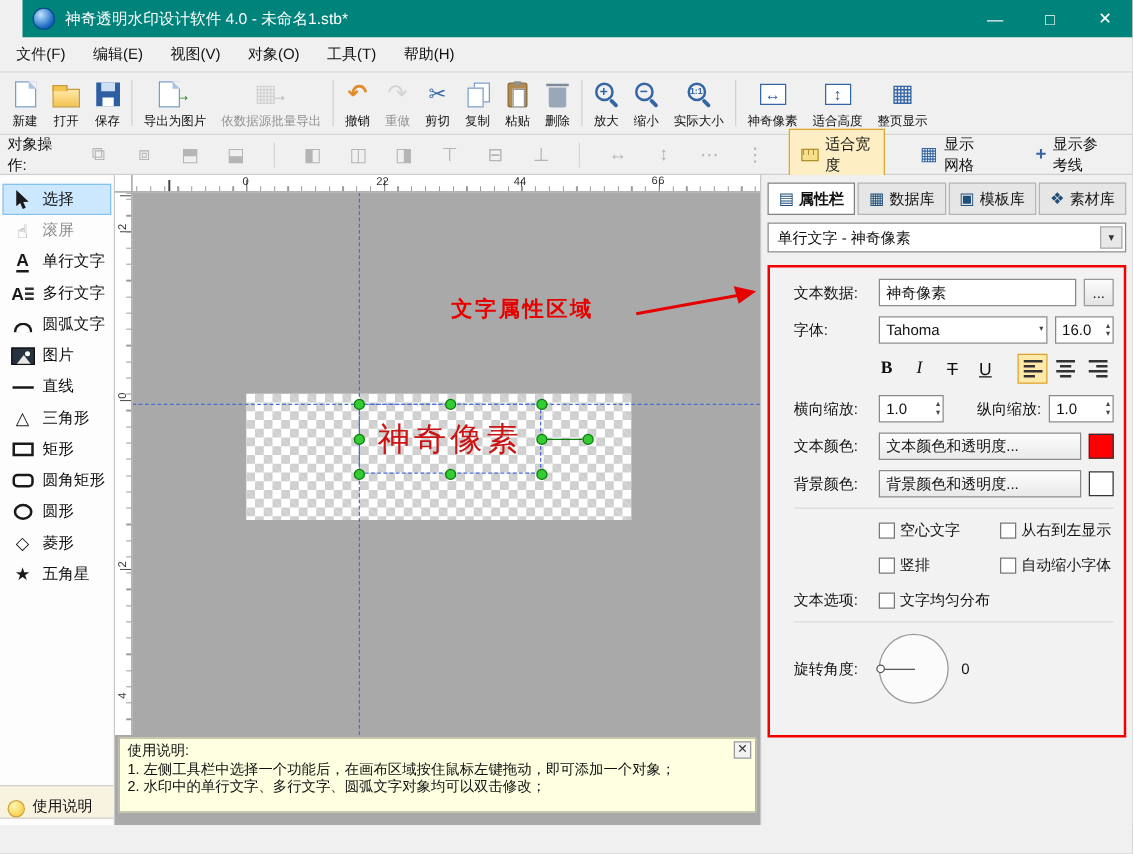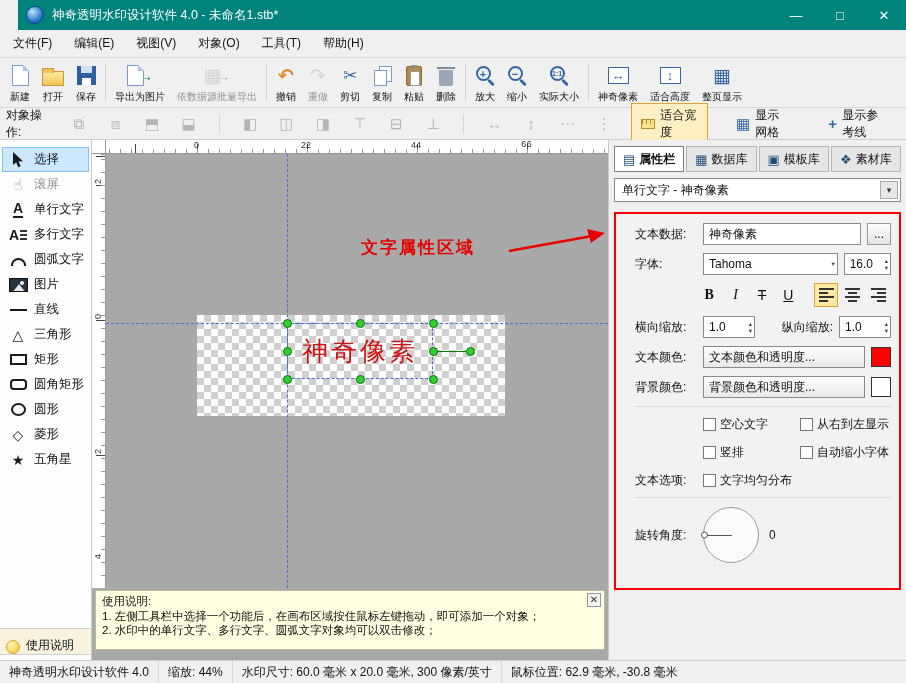--- a/index.html
+++ b/index.html
@@ -609,20 +609,14 @@
         <span class="plabel">旋转角度:</span>
         <div class="dial">
           <span class="needle"></span>
           <span class="knob"></span>
         </div>
         <span class="rot-value">0</span>
       </div>
     </div>
   </div>
 
-  <div class="statusbar">
-    <span class="st-seg">神奇透明水印设计软件 4.0</span>
-    <span class="st-seg">缩放: 44%</span>
-    <span class="st-seg">水印尺寸: 60.0 毫米 x 20.0 毫米, 300 像素/英寸</span>
-    <span class="st-seg">鼠标位置: 62.9 毫米, -30.8 毫米</span>
-  </div>
 
 </div>
 
 </body></html>

